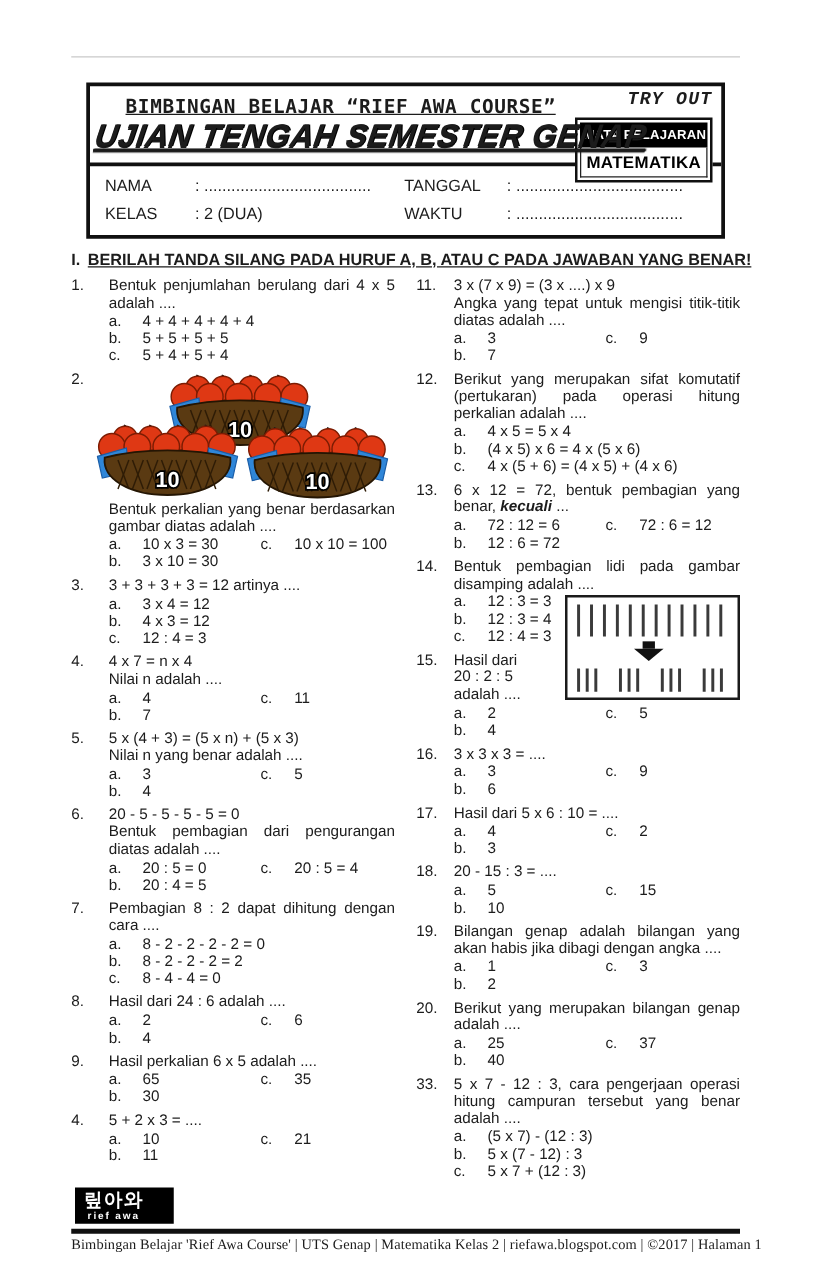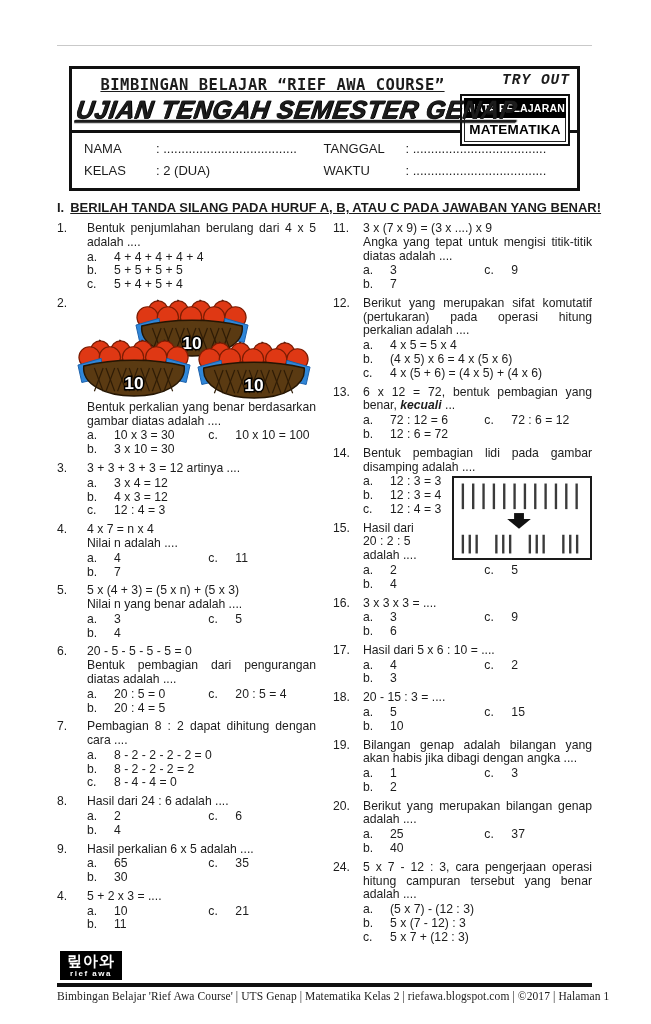--- a/index.html
+++ b/index.html
@@ -51,21 +51,21 @@
 
   
   .baskets-fig{position:relative;width:238px;height:100px;margin:2px 0 4px -12px;}
   .basket{position:absolute;}
   .sticks-fig{float:right;width:136px;border:2px solid #1a1a1a;background:#fff;margin:1px 0 3px 8px;}
   .sticks-fig svg{display:block;}
 
   
   .footer{position:absolute;left:0;right:0;bottom:22px;}
   .logo{display:inline-block;background:#000;color:#fff;text-align:center;
-    padding:3px 7px 2px 7px;margin-left:3px;line-height:1;}
+    padding:3px 24px 2px 7px;margin-left:3px;line-height:1;}
   .logo-kr{font-size:15px;font-weight:bold;letter-spacing:1px;font-family:"DejaVu Sans",sans-serif;}
   .logo-sub{font-size:8px;font-weight:bold;letter-spacing:1.5px;font-family:"Liberation Sans",sans-serif;margin-top:1px;}
   .foot-rule{border-top:4px solid #101010;margin-top:3px;}
   .foot-text{text-align:center;font-family:"Liberation Serif",serif;font-size:11.5px;margin-top:3px;letter-spacing:.1px;white-space:nowrap;}
 </style>
 </head>
 <body>
 
 <div class="page">
   <div class="top-rule"></div>
@@ -634,21 +634,21 @@
                 <span class="otext">40</span>
               </div>
               <div class="opt">
                 <span class="olabel">c.</span>
                 <span class="otext">37</span>
               </div>
             </div>
           </div>
         </div>
         <div class="question">
-          <span class="qnum">24.</span>
+          <span class="qnum">33.</span>
           <div class="qbody">
             <div class="qtext">5 x 7 - 12 : 3, cara pengerjaan operasi hitung campuran tersebut yang benar adalah ....</div>
             <div class="opts">
               <div class="opt">
                 <span class="olabel">a.</span>
                 <span class="otext">(5 x 7) - (12 : 3)</span>
               </div>
               <div class="opt">
                 <span class="olabel">b.</span>
                 <span class="otext">5 x (7 - 12) : 3</span>

